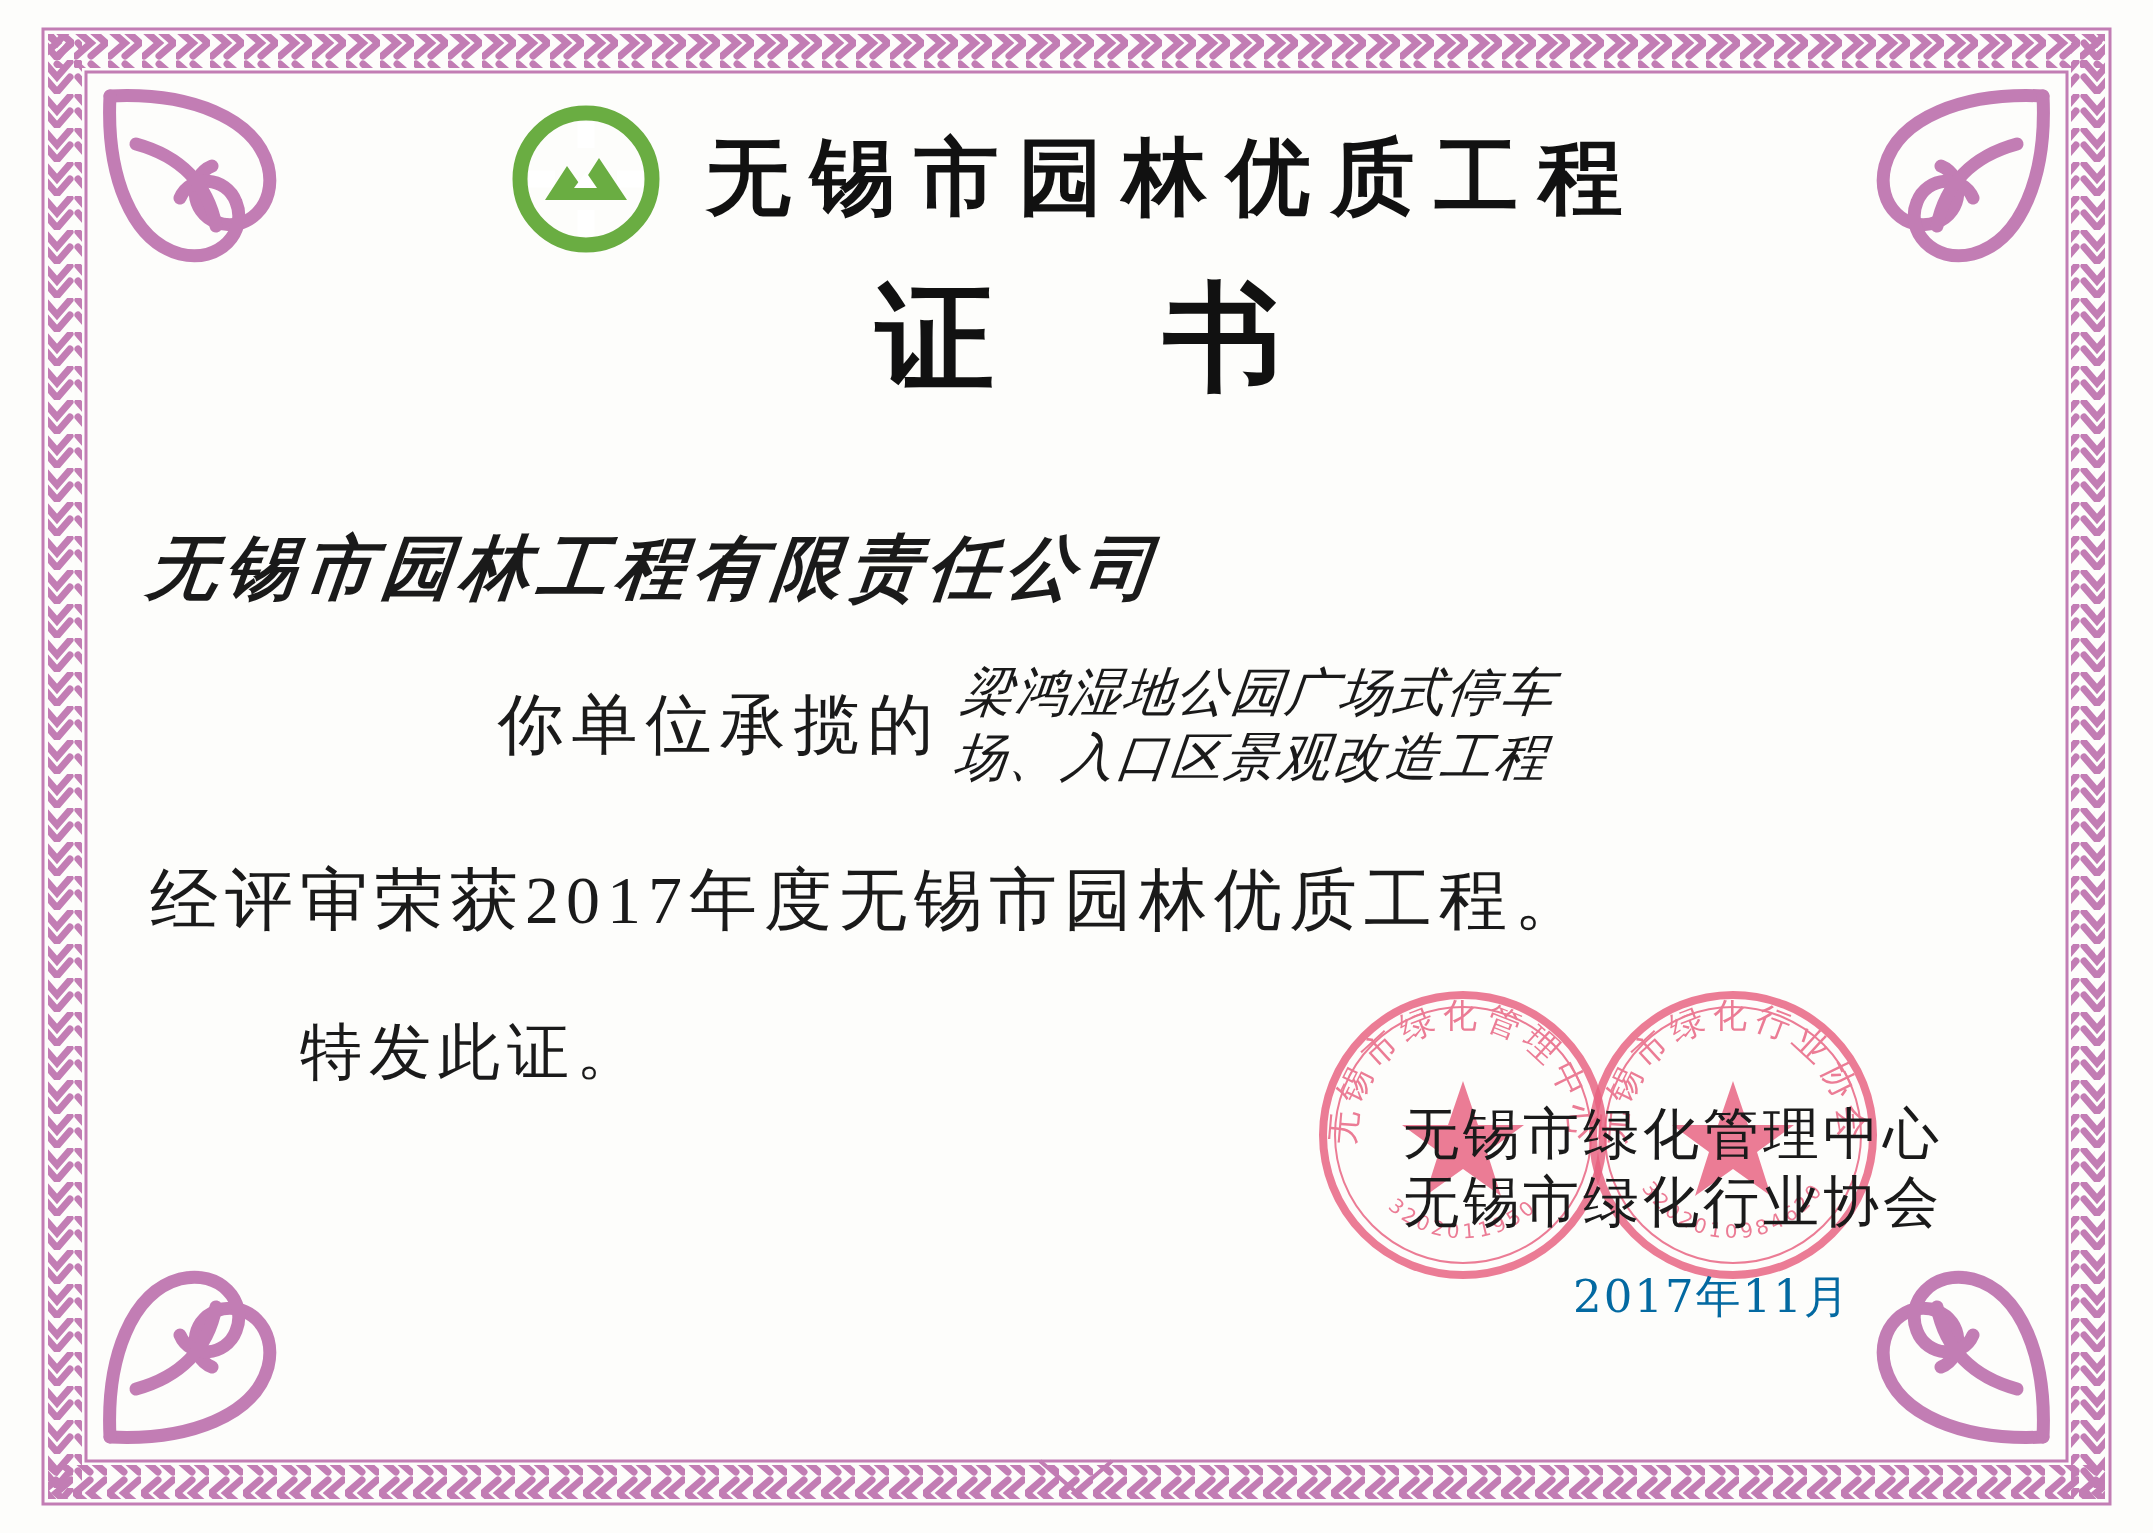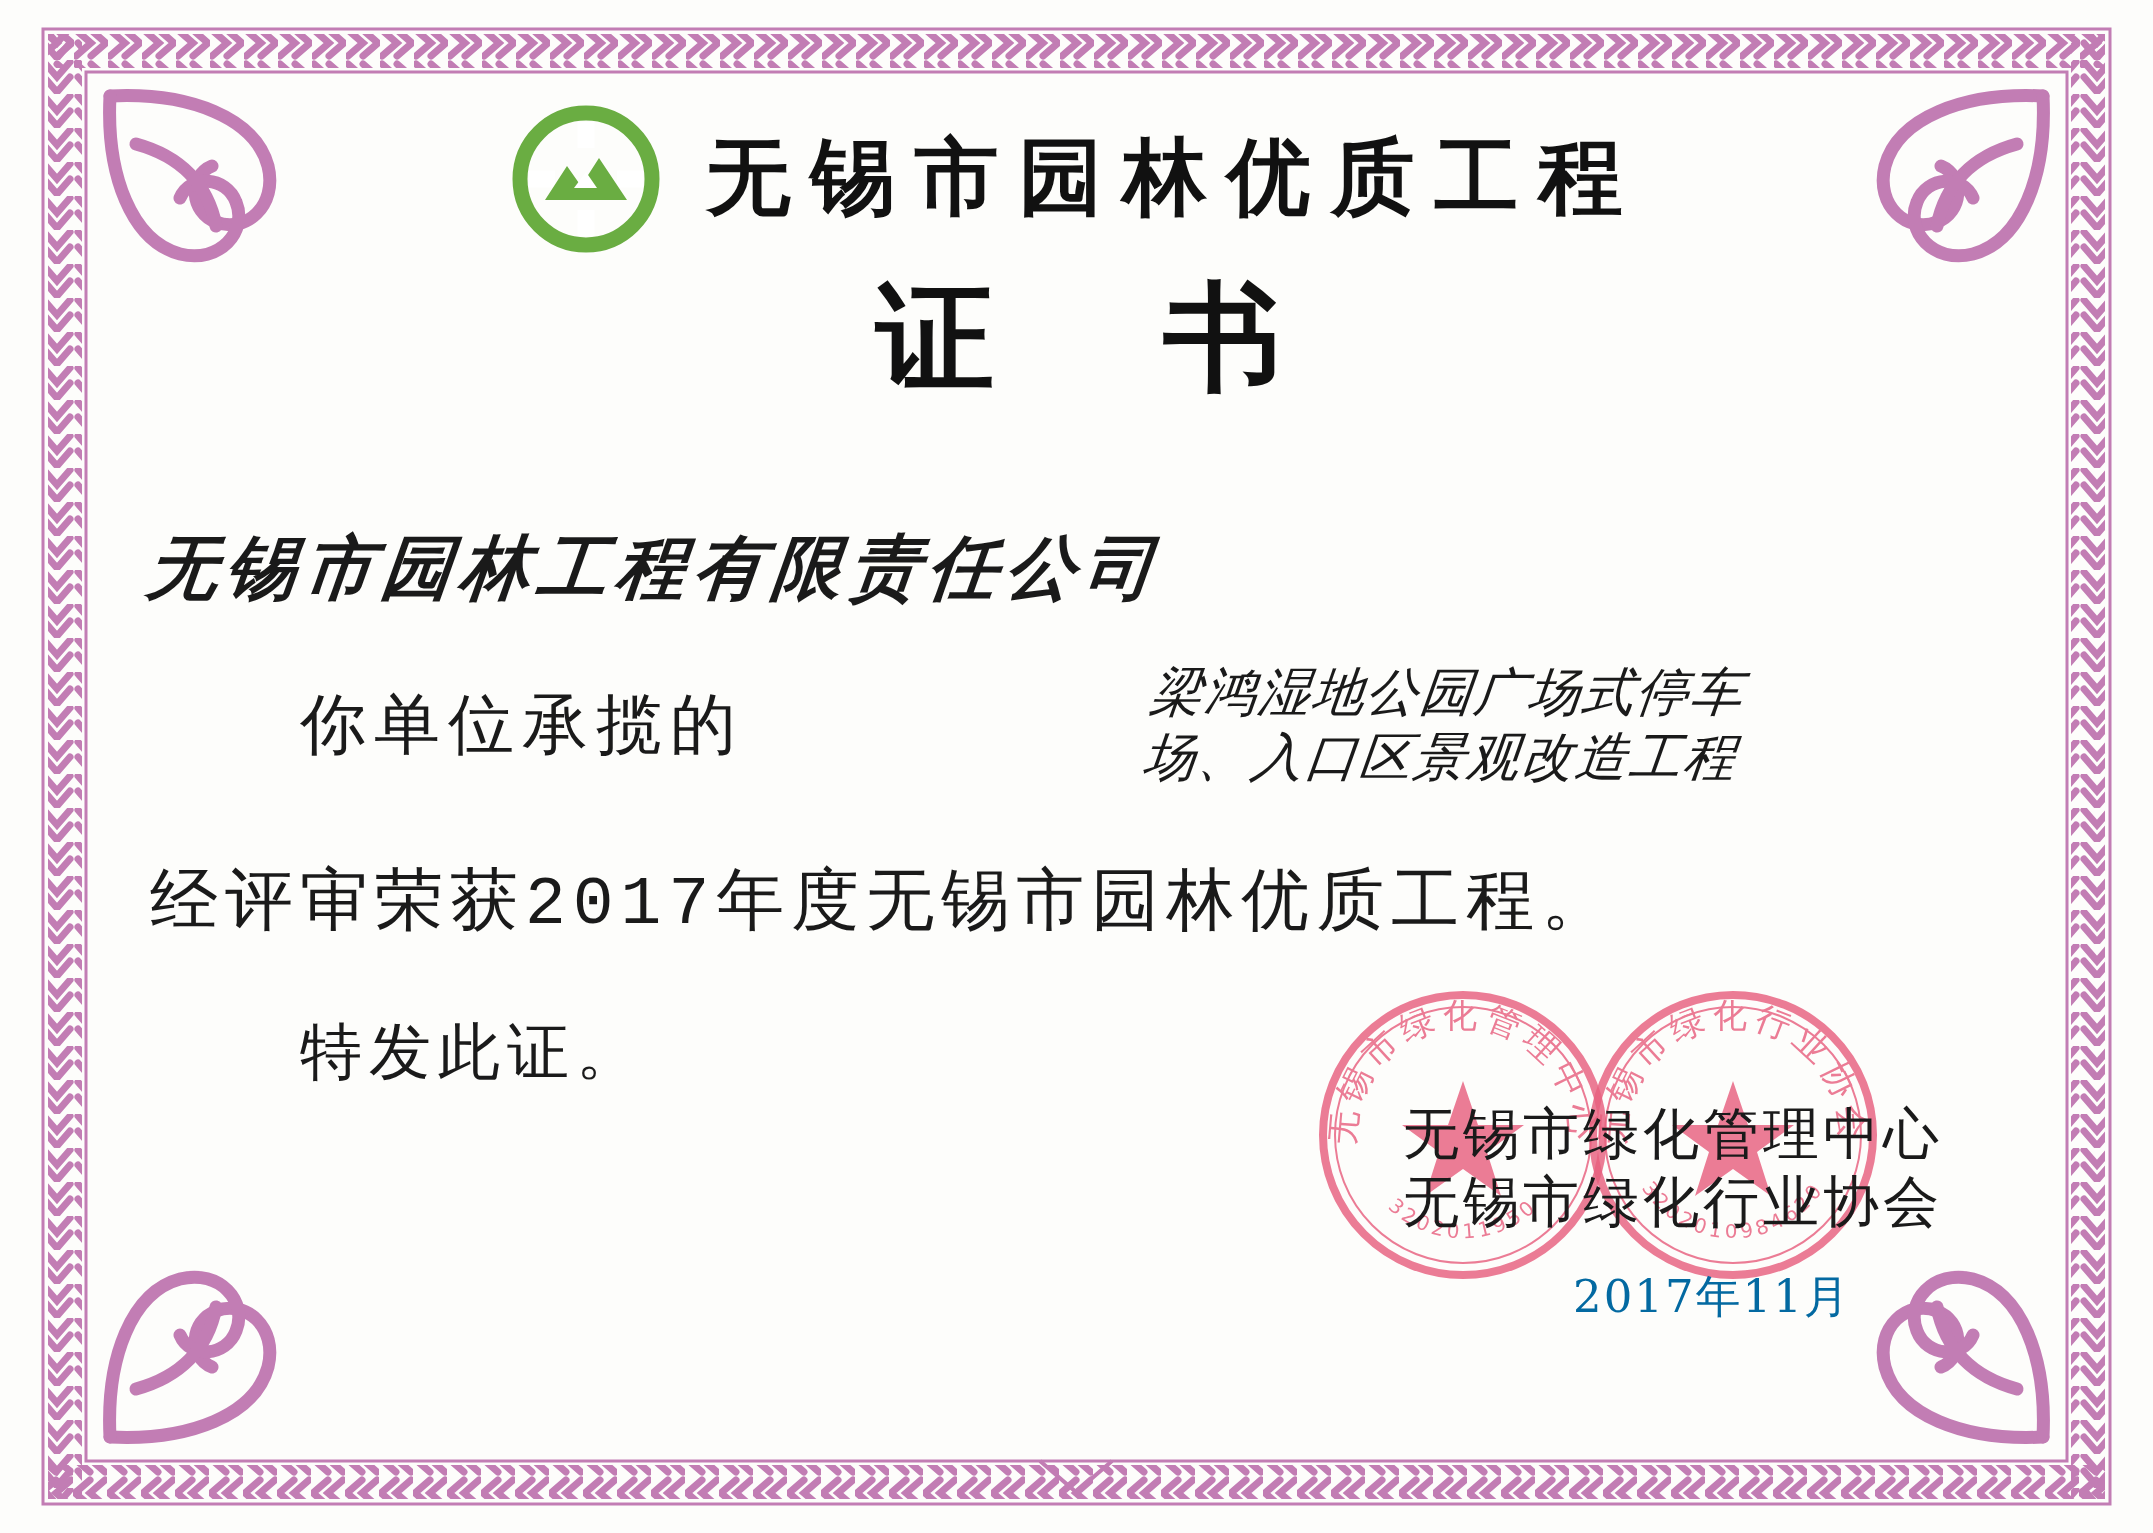--- a/index.html
+++ b/index.html
@@ -91,26 +91,26 @@
     font-size: 70px;
     letter-spacing: 8px;
     color: #1a1a1a;
     font-style: italic;
     transform: skewX(-6deg);
     white-space: nowrap;
   }
 
   .clause-row {
     position: absolute;
-    left: 150px;
+    left: 158px;
     right: 150px;
     top: 660px;
     display: flex;
     align-items: center;
-    justify-content: space-between;
+    justify-content: center;
   }
   .clause-lead {
     font-family: "DejaVu Serif", serif;
     font-size: 66px;
     letter-spacing: 8px;
     color: #1a1a1a;
     padding-left: 150px;
     white-space: nowrap;
   }
   .project-name {
@@ -133,21 +133,21 @@
     color: #1a1a1a;
     white-space: nowrap;
     align-self: flex-end;
     padding-bottom: 6px;
   }
 
   .award-line {
     position: absolute;
     left: 150px;
     top: 855px;
-    font-family: Liberation Mono, monospace;
+    font-family: Liberation Serif, serif;
     font-size: 68px;
     letter-spacing: 7px;
     color: #1a1a1a;
     white-space: nowrap;
   }
   .issue-line {
     position: absolute;
     left: 300px;
     top: 1010px;
     font-family: "DejaVu Serif", serif;

